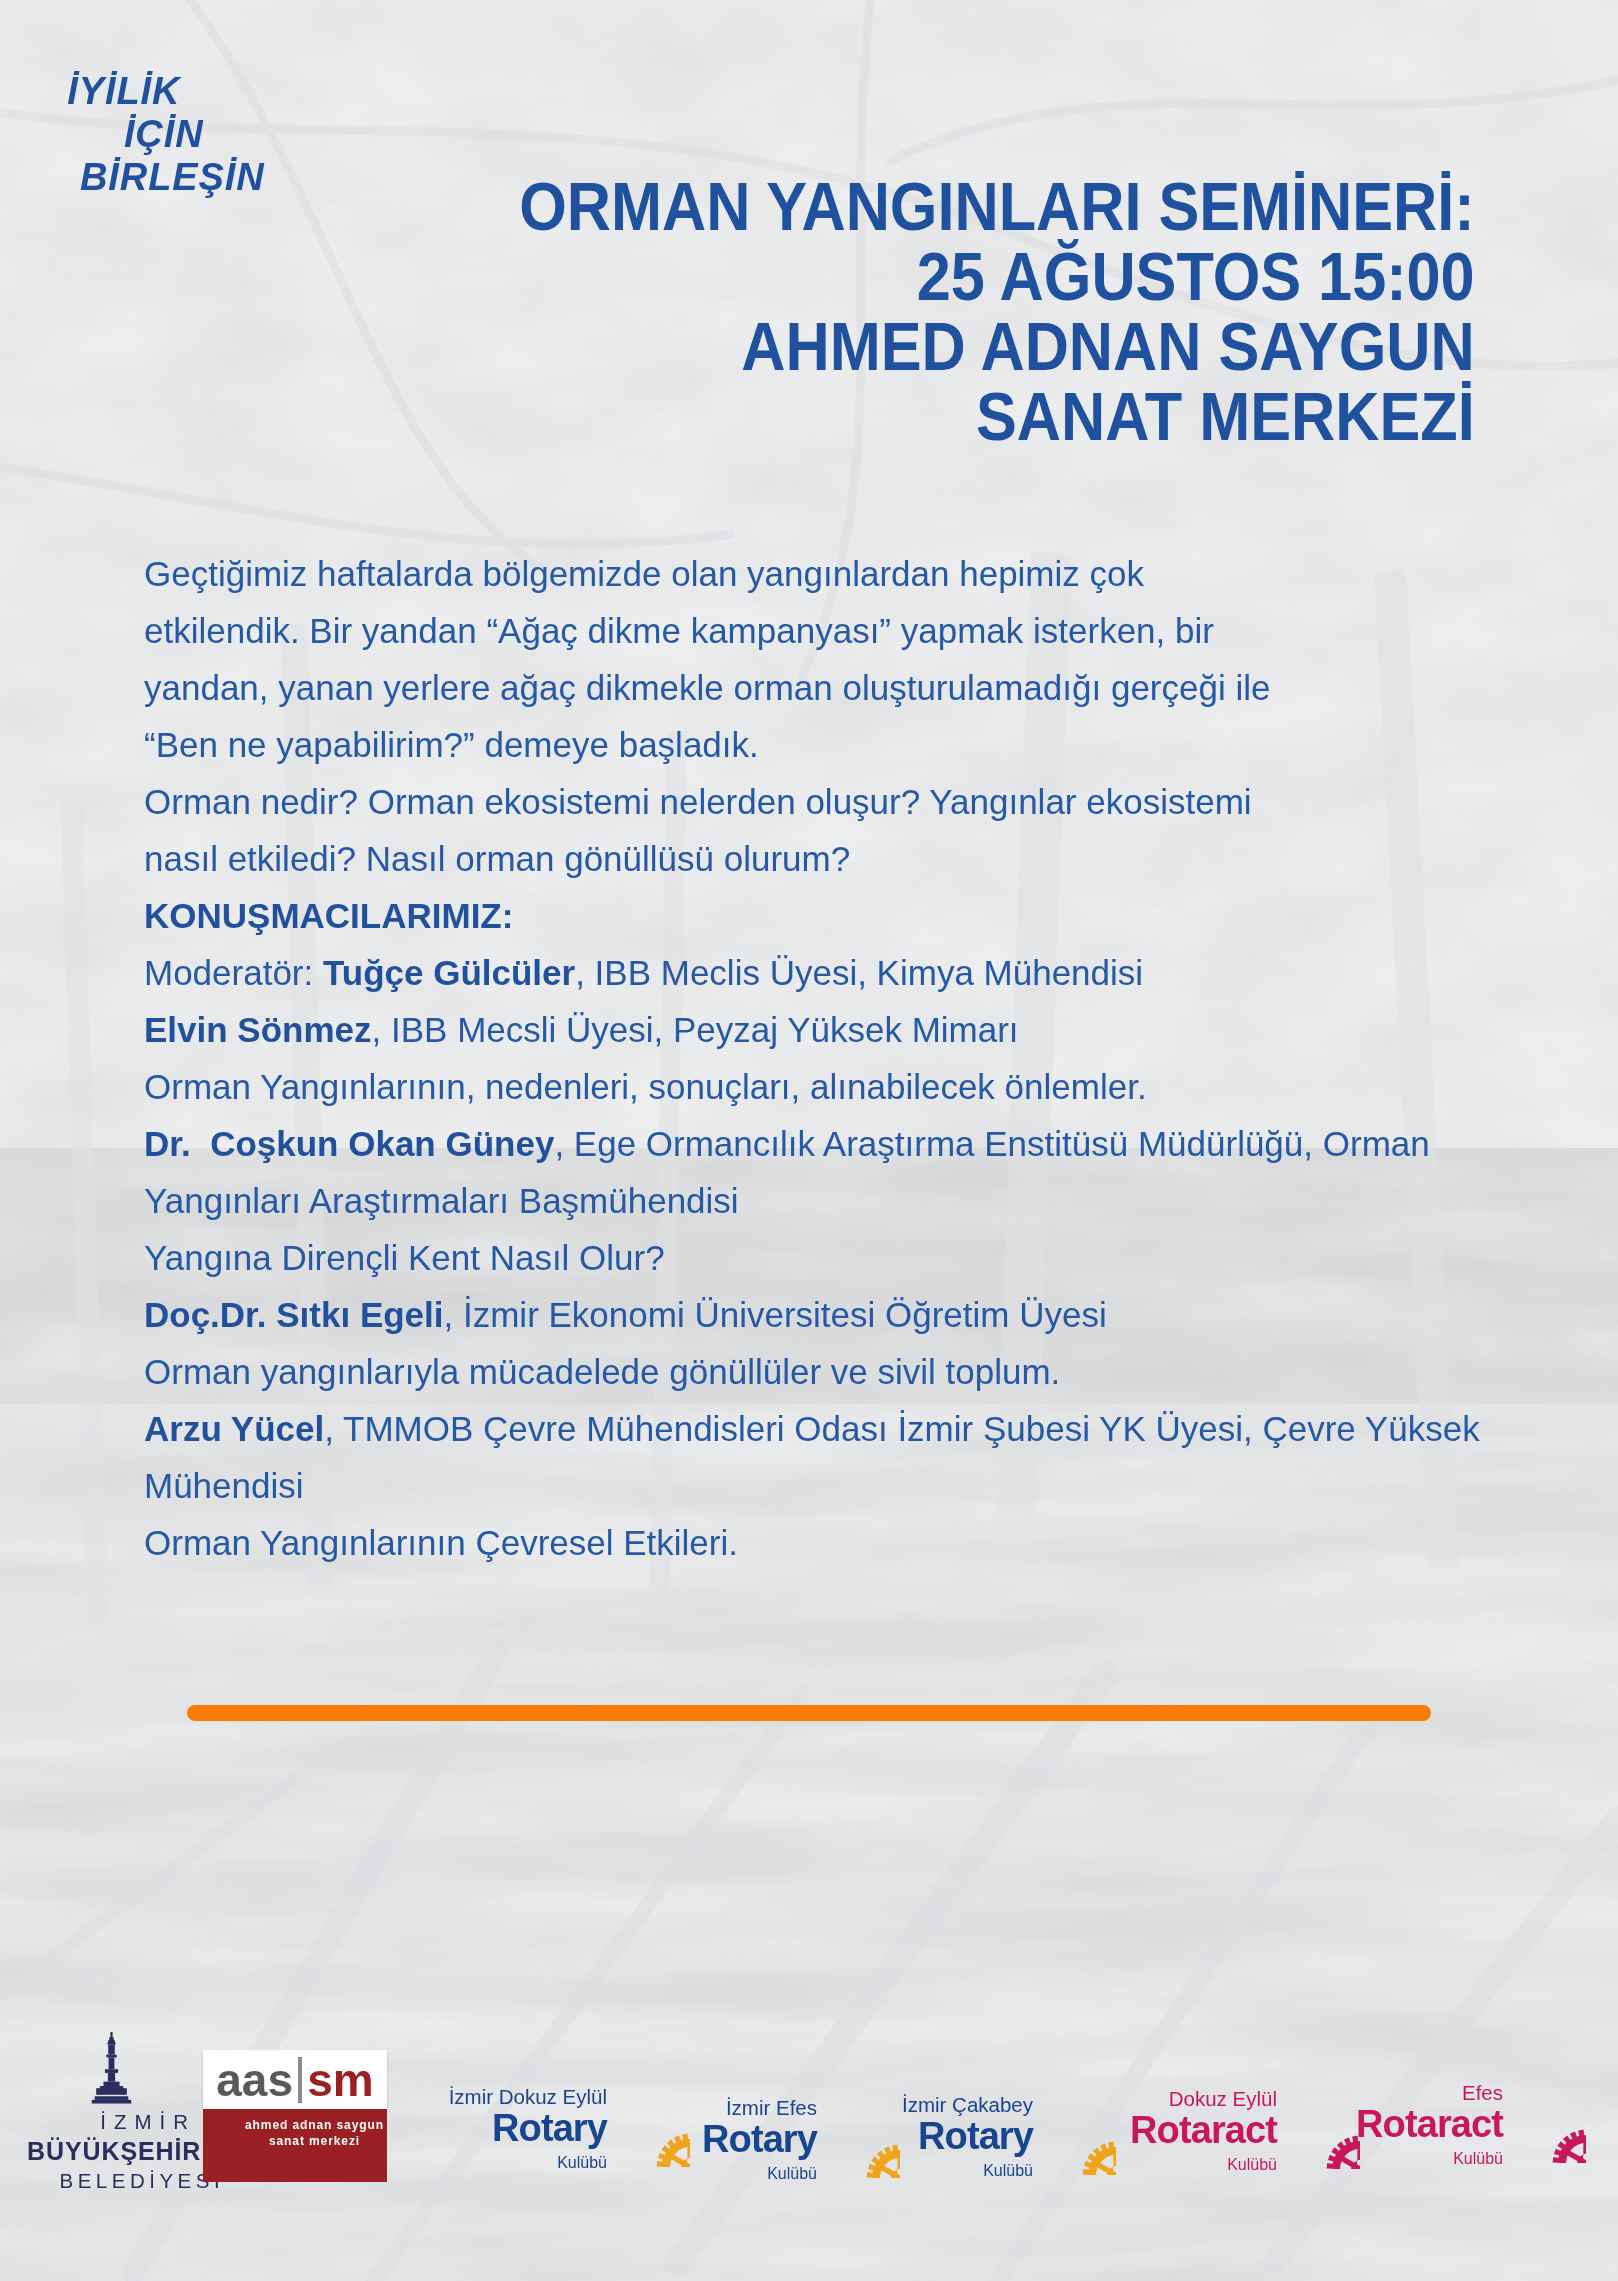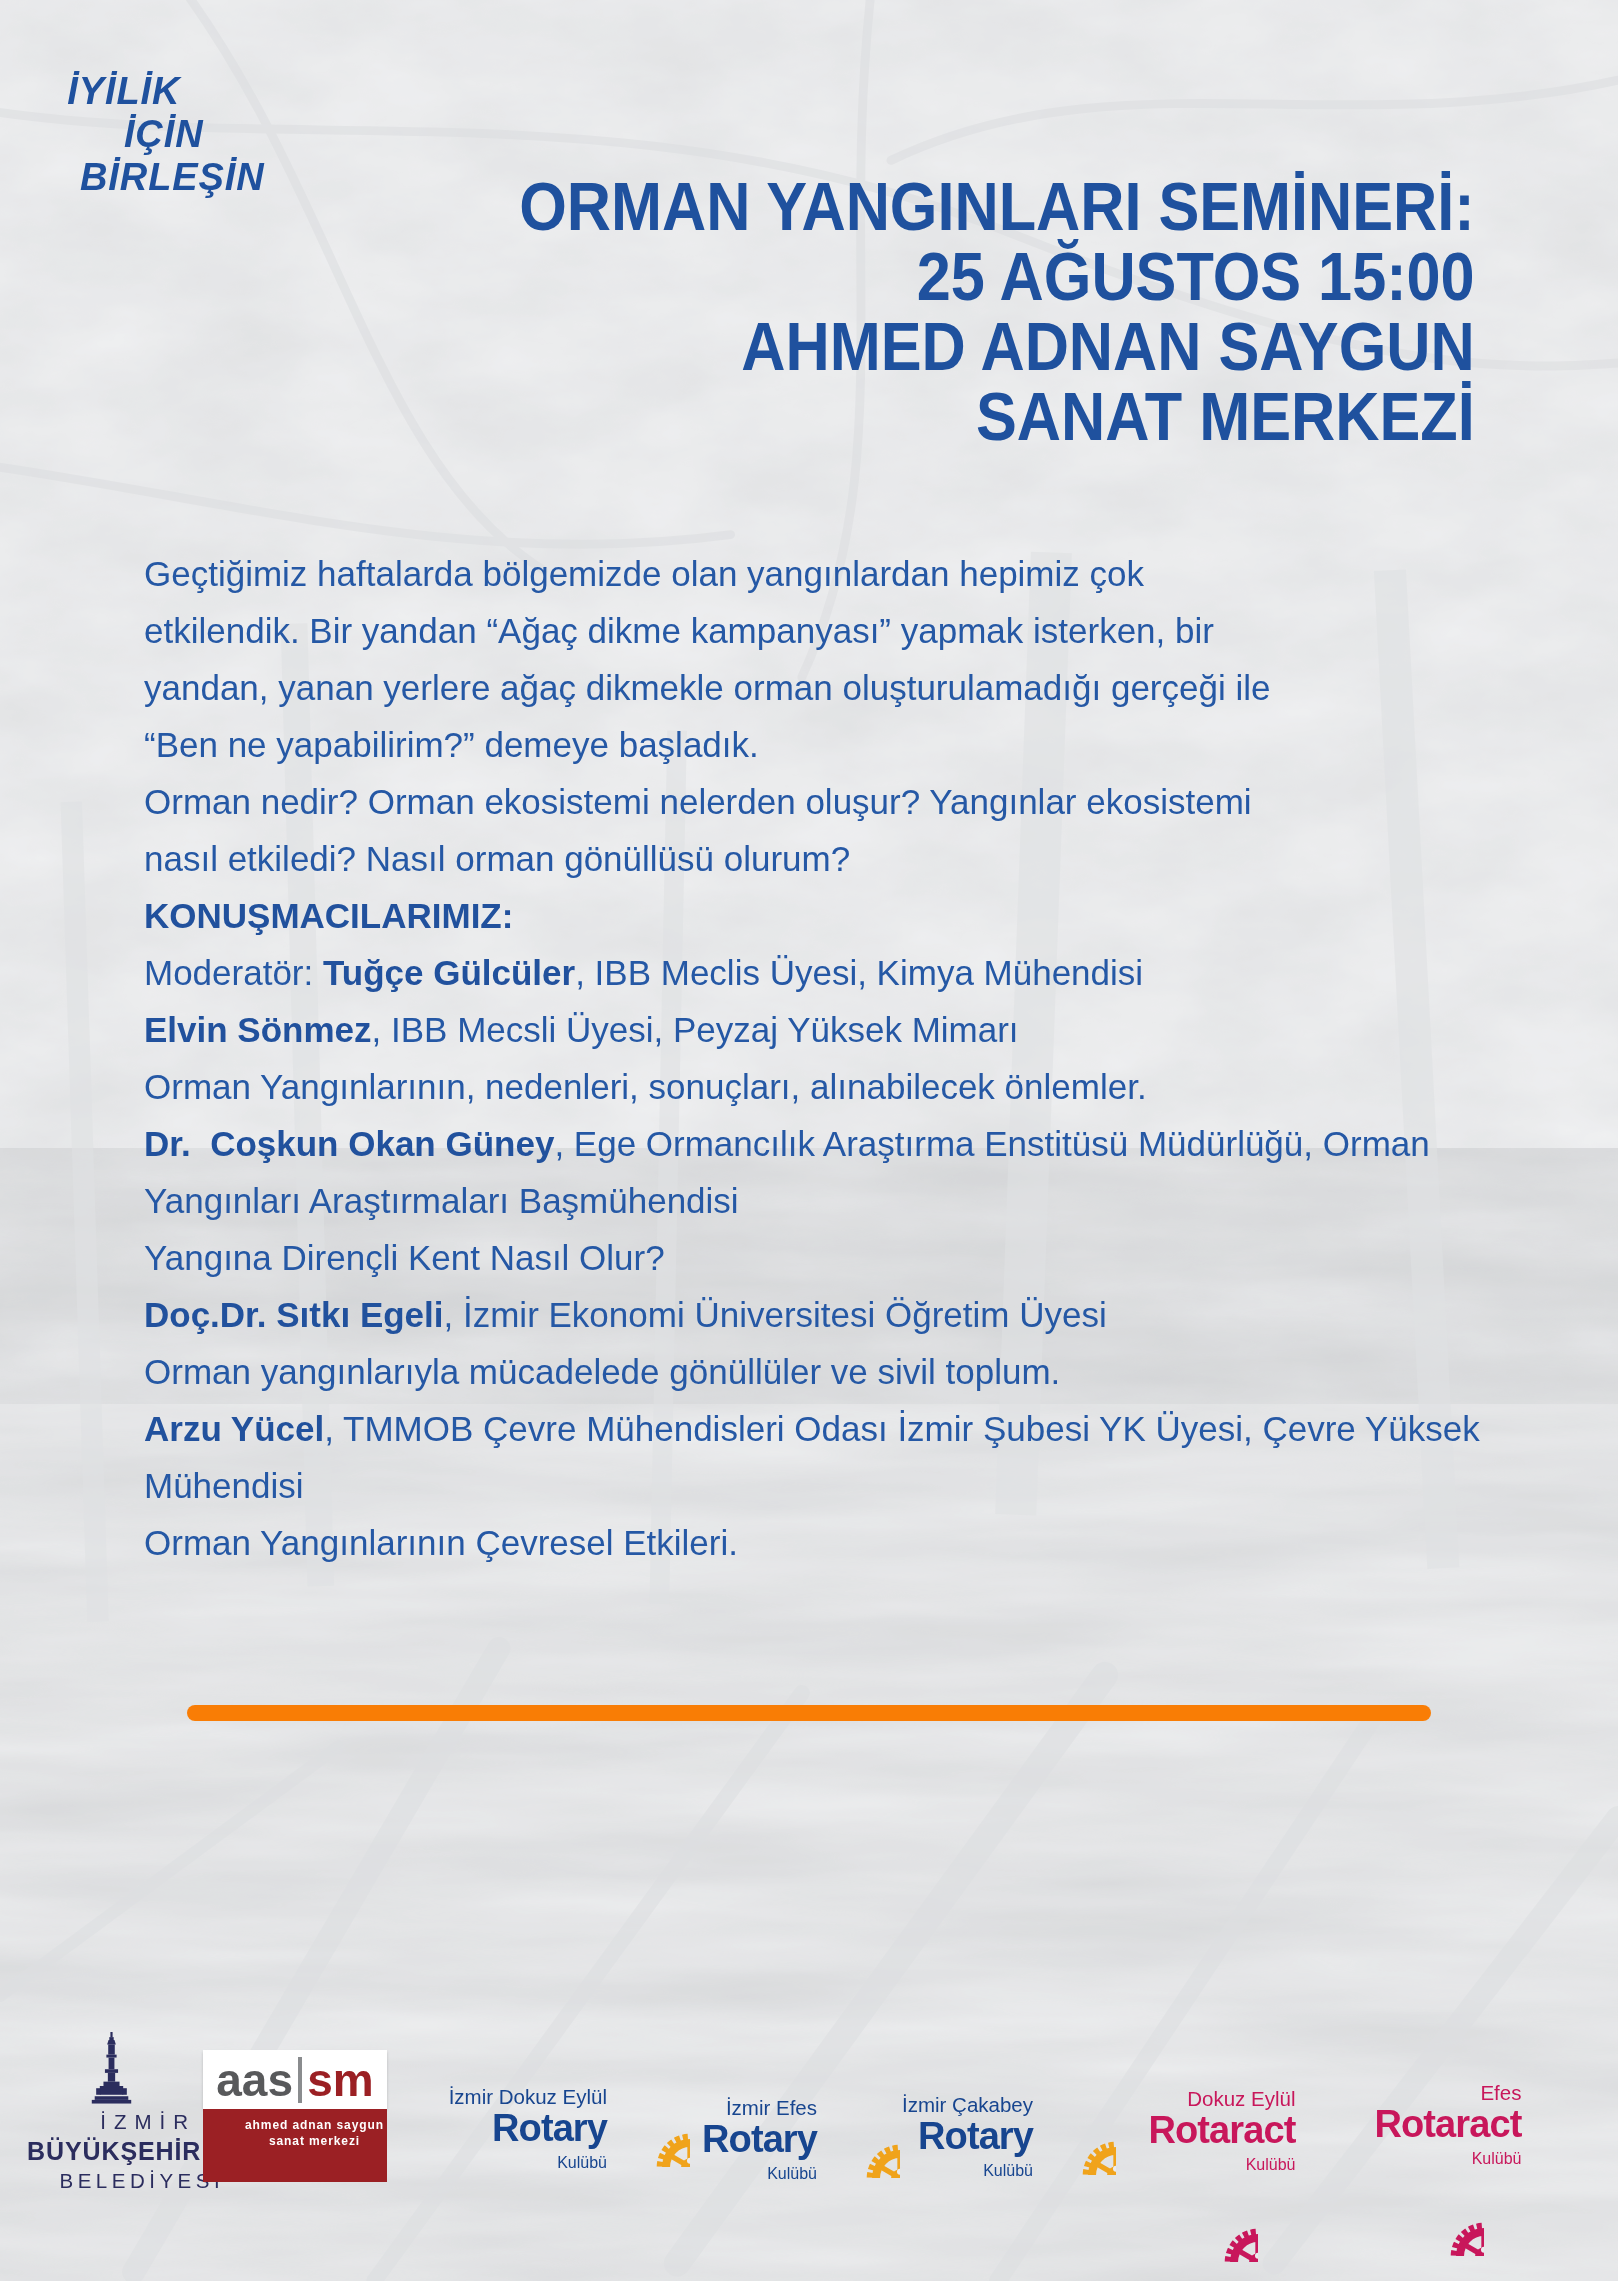--- a/index.html
+++ b/index.html
@@ -55,21 +55,21 @@
   .aassm .redbox span{color:#ffffff; font-weight:bold; font-size:12px; letter-spacing:0.9px;}
 
   .club{position:absolute; width:276px; display:flex; align-items:center;
         justify-content:flex-end; gap:12px;}
   .club .club-text{text-align:right;}
   .club .club-city{font-size:20.5px; line-height:23px;}
   .club .club-org{font-size:38px; line-height:41px; font-weight:bold; letter-spacing:-0.9px;}
   .club .club-club{font-size:16px; line-height:28px;}
   .club.rotary{color:#17458f;}
   .club.rotary .wheel{color:#f0a31b;}
-  .club.rotaract{color:#c8175b;flex-direction:column;}
+  .club.rotaract{color:#c8175b;}
   .club.rotaract .wheel{color:#c8175b;}
   .wheel{width:71px; height:71px; flex:0 0 auto;}
 </style>
 </head>
 <body>
 
 <div class="poster">
 
   <svg class="bg" width="1618" height="2281" viewBox="0 0 1816 2560" preserveAspectRatio="none" aria-hidden="true">
     <defs>

